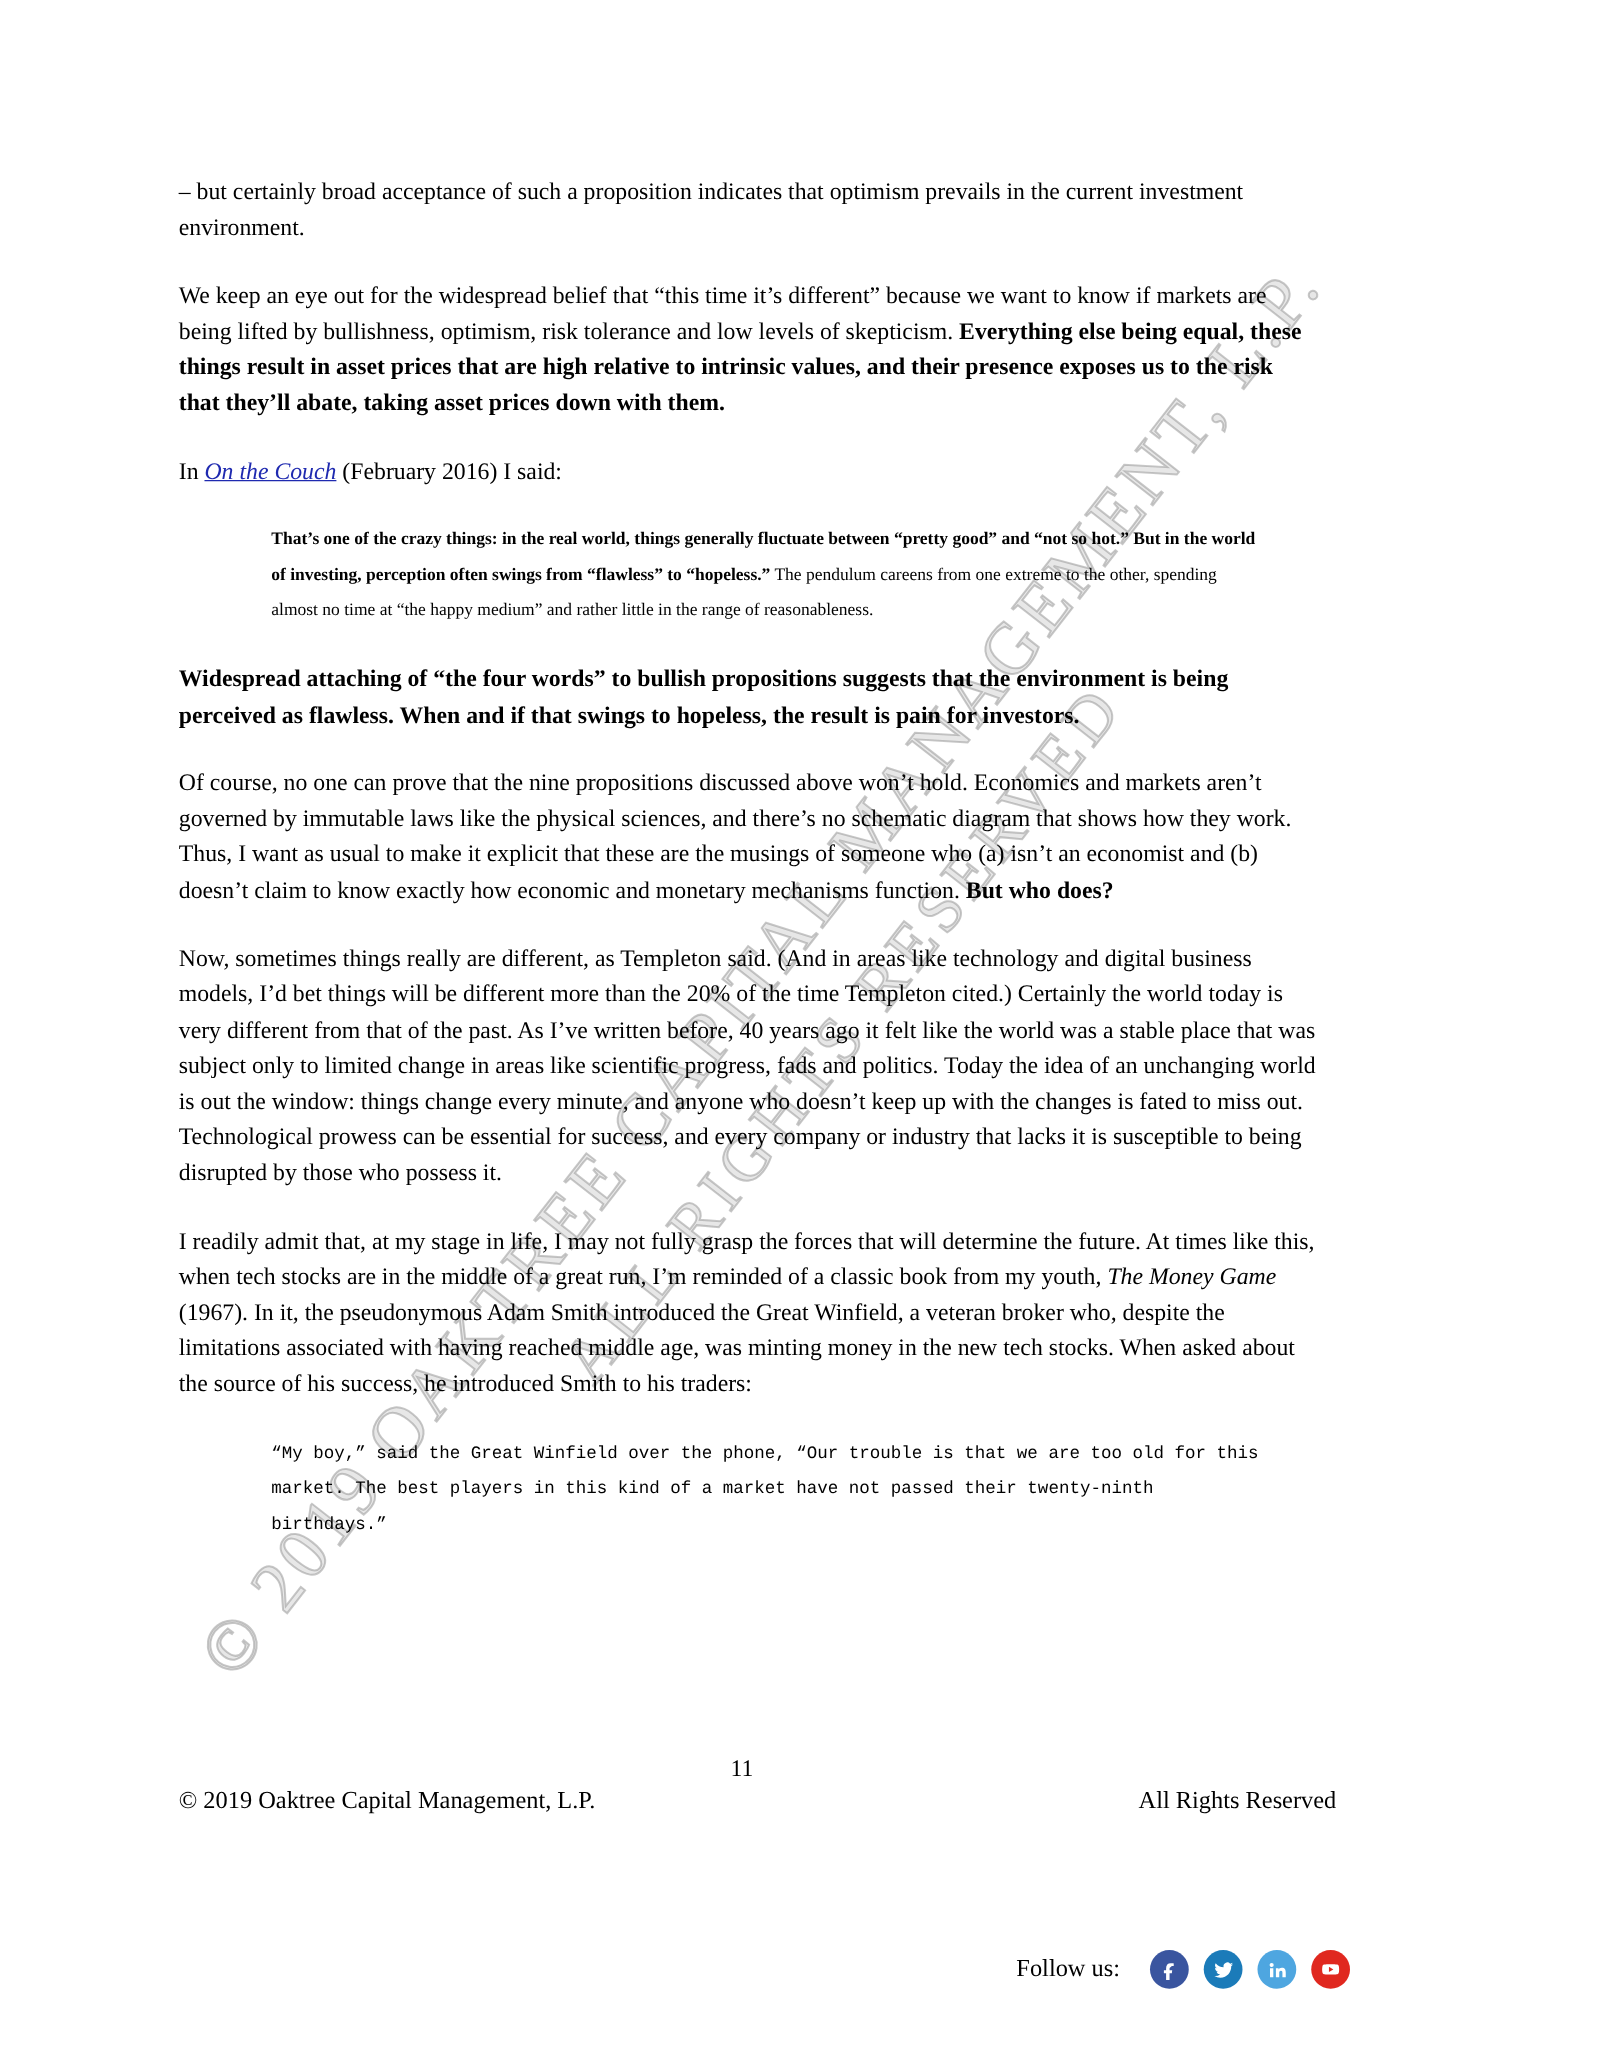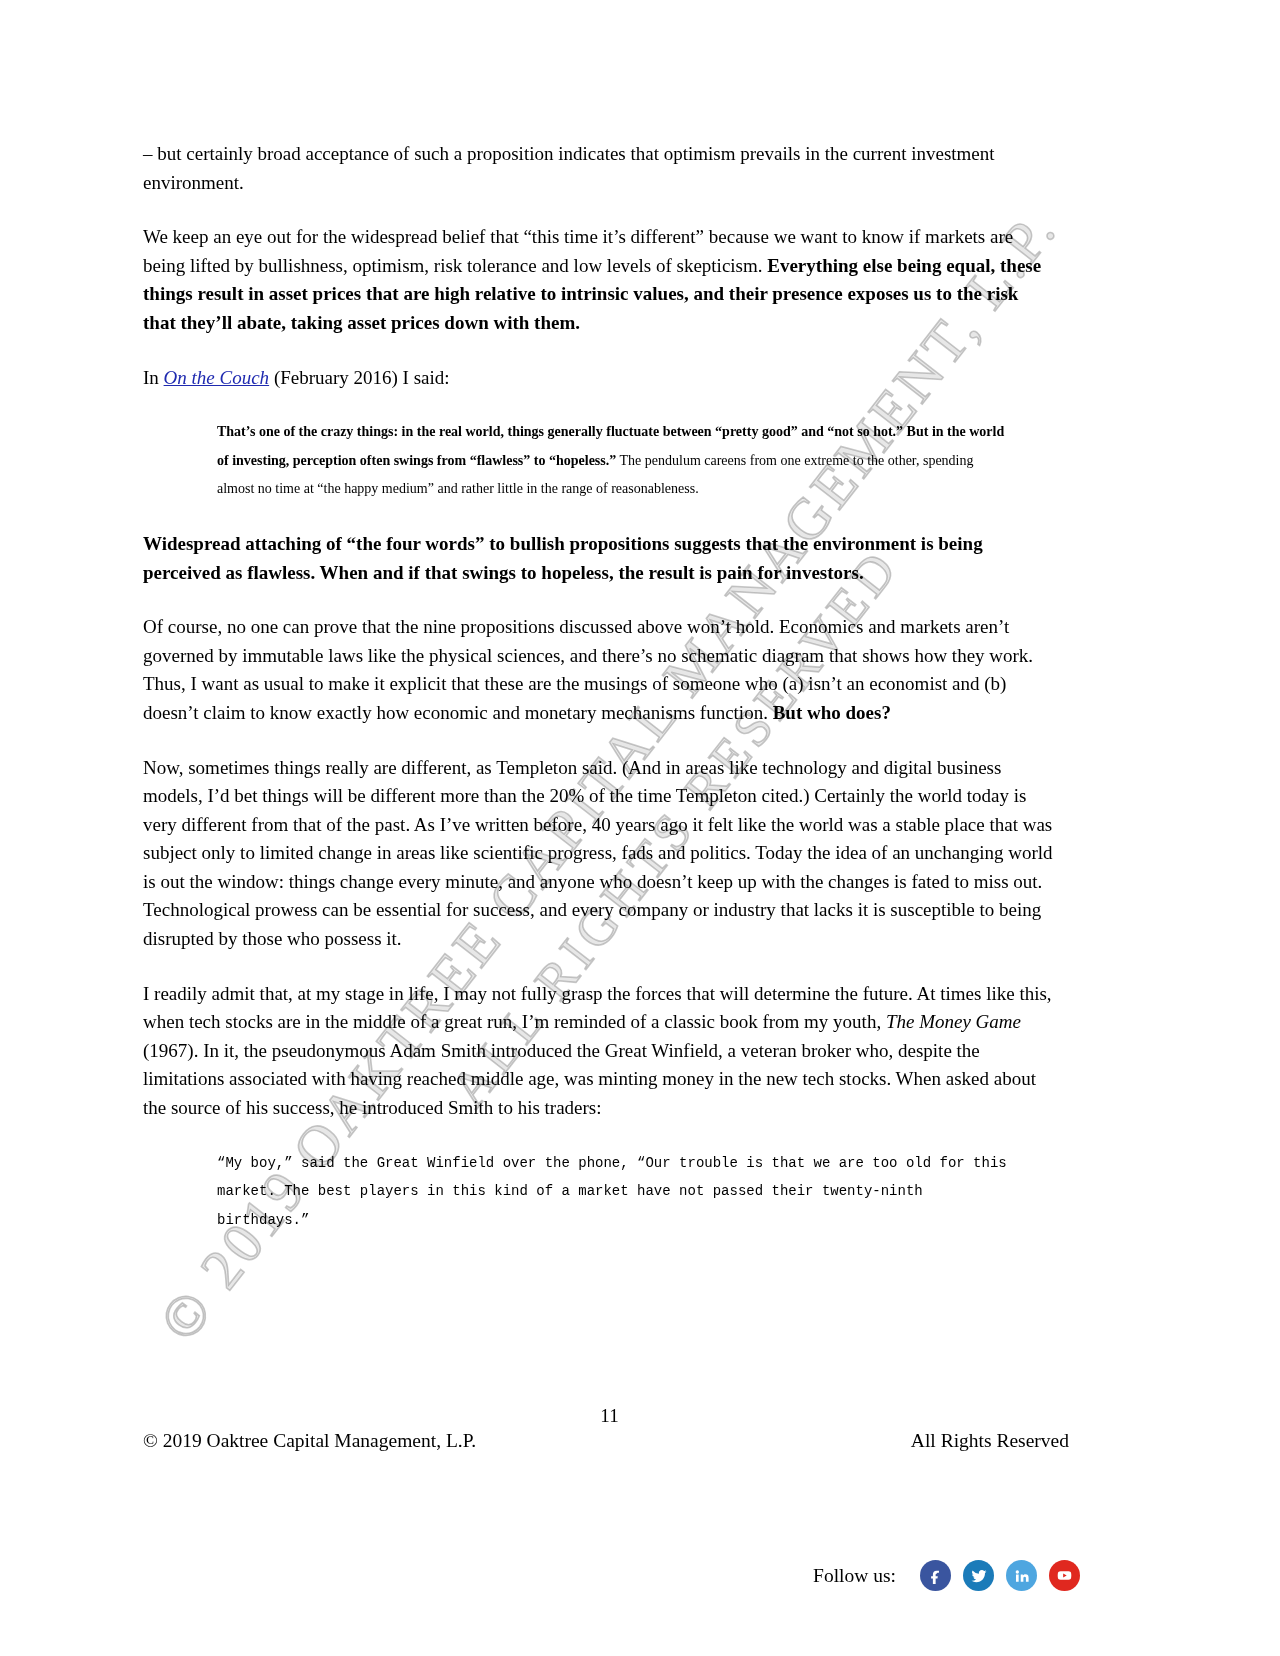--- a/index.html
+++ b/index.html
@@ -93,21 +93,20 @@
 
   
   .page-number {
     position: absolute;
     left: 0;
     top: 1405px;
     width: 1187px;
     text-align: center;
     font-size: 19px;
     z-index: 2;
-    padding-left: 16px;
   }
   .footer-row {
     position: absolute;
     left: 143px;
     top: 1430px;
     width: 926px;
     display: flex;
     justify-content: space-between;
     align-items: baseline;
     font-size: 19.5px;

